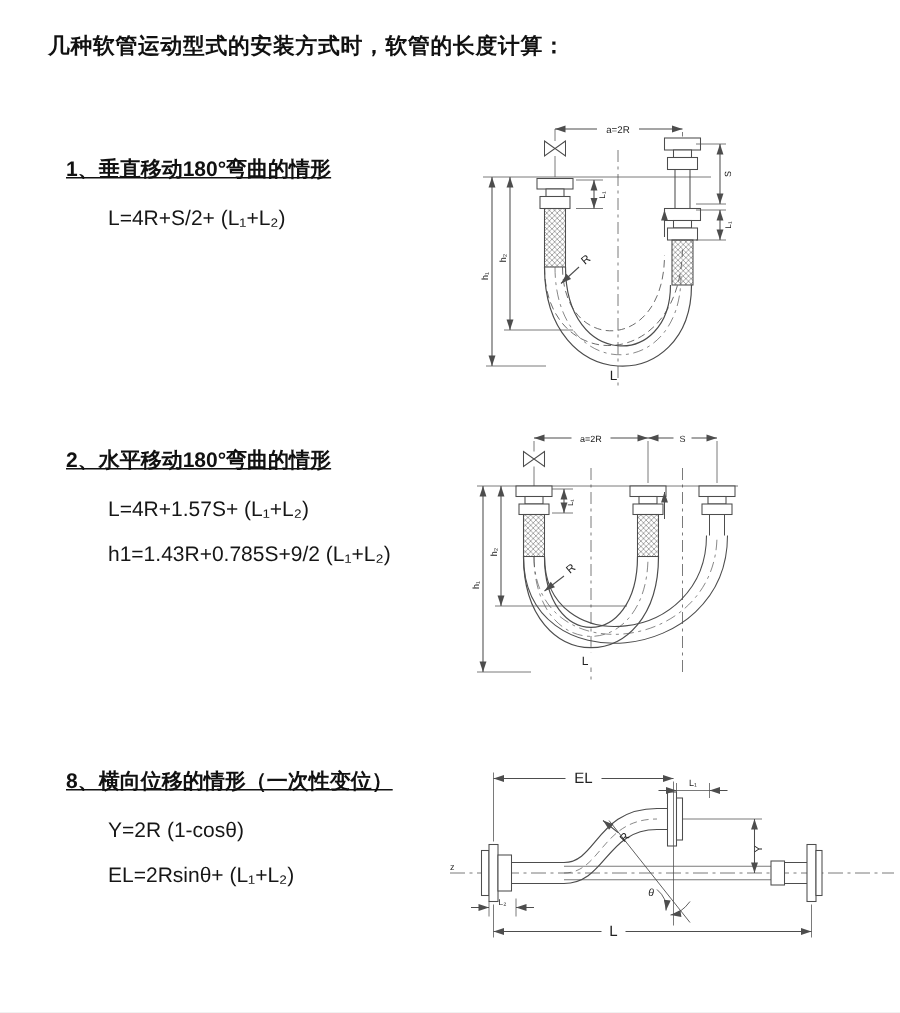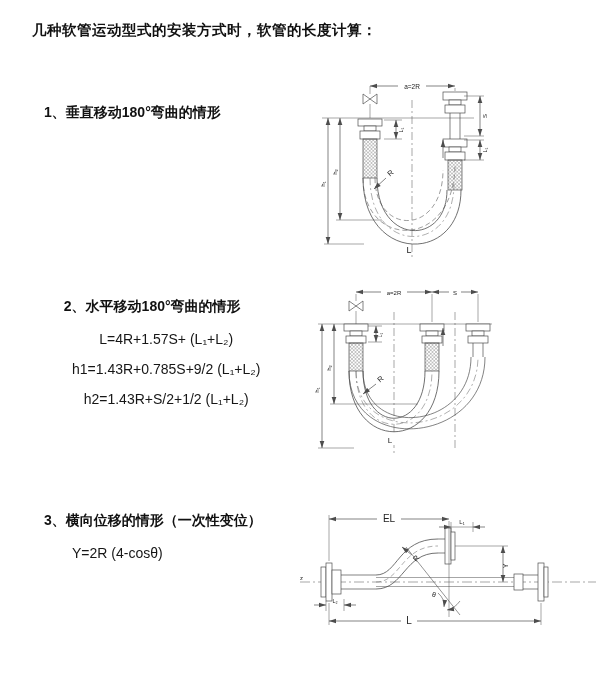--- a/index.html
+++ b/index.html
@@ -6,46 +6,47 @@
   .page{
     position:relative;width:600px;height:675px;background:#ffffff;
     font-family:"Liberation Sans",sans-serif;color:#1a1a1a;overflow:hidden;
     margin:0 auto;
   }
   .doc-title{
     position:absolute;left:32px;top:21px;font-size:14.5px;font-weight:bold;
     letter-spacing:0.5px;color:#111;white-space:nowrap;
   }
   .section{position:absolute;left:44px;}
-  .section .heading{font-size:14px;font-weight:bold;color:#111;margin:0 0 8px 0;white-space:nowrap;}
+  .section .heading{font-size:14px;font-weight:bold;color:#111;margin:0 0 8px 0;white-space:nowrap;text-decoration:underline;}
   .section .formula{margin:0 0 0 28px;font-size:14px;line-height:30px;color:#161616;white-space:nowrap;}
   .diagram{position:absolute;}
   svg text{font-family:"Liberation Sans",sans-serif;fill:#222;}
 </style>
 </head>
 <body>
 
 <div class="page">
 
   <div class="doc-title">几种软管运动型式的安装方式时，软管的长度计算：</div>
 
   <div class="section" style="top:104px;">
     <div class="heading">1、垂直移动180°弯曲的情形</div>
-  </div>
-
-  <div class="section" style="top:298px;text-align:center;">
+    <div class="formula">L=4R+S/2+ (L₁+L₂)</div>
+  </div>
+
+  <div class="section" style="top:298px;">
     <div class="heading">2、水平移动180°弯曲的情形</div>
     <div class="formula">L=4R+1.57S+ (L₁+L₂)</div>
     <div class="formula">h1=1.43R+0.785S+9/2 (L₁+L₂)</div>
-    <div class="formula">h2=1.43R+S/2+1/2 (L₁+L₂)</div>
   </div>
 
   <div class="section" style="top:512px;">
-    <div class="heading">3、横向位移的情形（一次性变位）</div>
-    <div class="formula">Y=2R (4-cosθ)</div>
+    <div class="heading">8、横向位移的情形（一次性变位）</div>
+    <div class="formula">Y=2R (1-cosθ)</div>
+    <div class="formula">EL=2Rsinθ+ (L₁+L₂)</div>
   </div>
 
   <div class="diagram" style="left:312px;top:72px;">
     <svg width="288" height="195" viewBox="0 0 288 195">
       <defs>
         <marker id="ar1" markerWidth="8" markerHeight="6" refX="7.5" refY="3" orient="auto-start-reverse" markerUnits="userSpaceOnUse">
           <path d="M0.5,0.7 L7.5,3 L0.5,5.3 Z" fill="#4d4d4d"></path>
         </marker>
         <pattern id="br1" width="3.5" height="3.5" patternUnits="userSpaceOnUse">
           <path d="M0 0 L3.5 3.5 M3.5 0 L0 3.5" stroke="#707070" stroke-width="0.4"></path>

